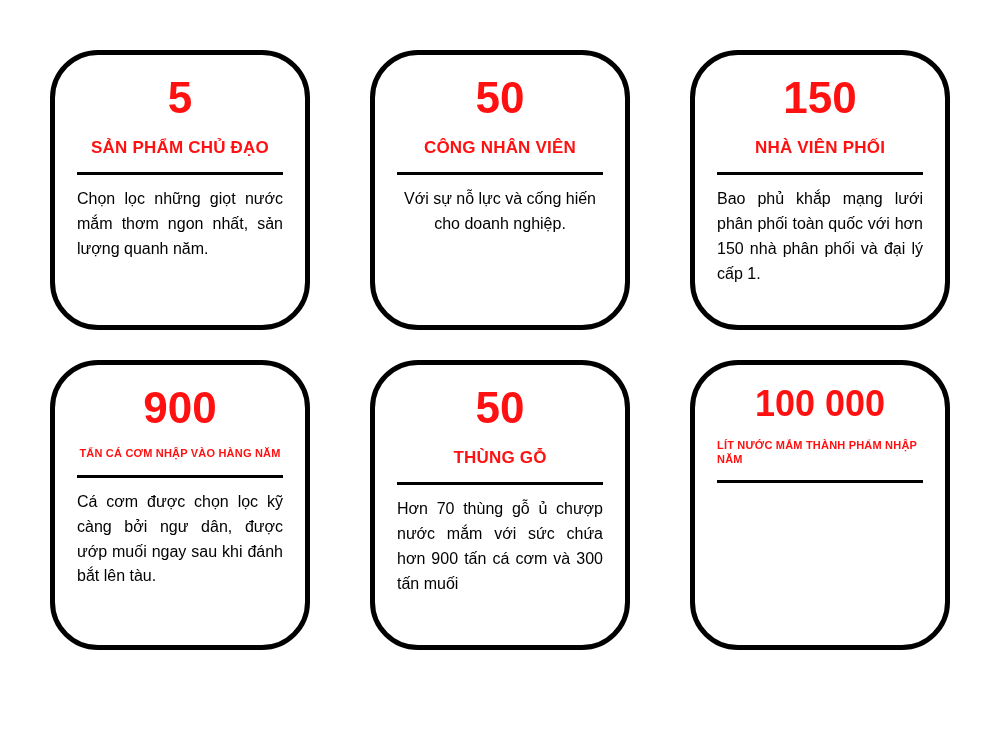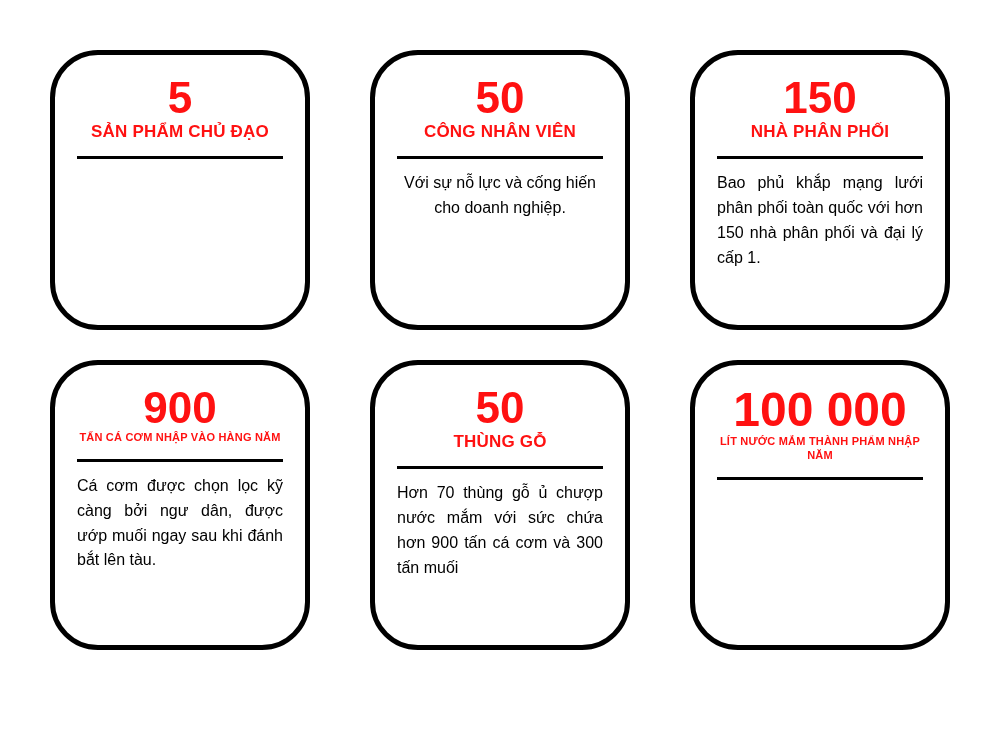--- a/index.html
+++ b/index.html
@@ -42,29 +42,29 @@
   .card-number {
     color: #ff1111;
     font-weight: bold;
     font-size: 44px;
     line-height: 1.05;
     text-align: center;
     letter-spacing: 0px;
     margin-top: 2px;
   }
   .card-number.small {
-    font-size: 48px;
+    font-size: 36px;
   }
   .card-label {
     color: #ff1111;
     font-weight: bold;
     font-size: 17px;
     line-height: 1.25;
-    text-align: center;
-    margin-top: 0;
+    text-align: left;
+    margin-top: 16px;
     letter-spacing: 0.2px;
   }
   .card-label.tight {
     font-size: 11px;
   }
   .divider {
     width: 100%;
     height: 3px;
     background: #000000;
     margin: 14px 0 12px 0;
@@ -84,32 +84,33 @@
 </head>
 <body>
 
 <div class="board">
   <div class="grid">
 
     <div class="card">
       <div class="card-number">5</div>
       <div class="card-label">SẢN PHẨM CHỦ ĐẠO</div>
       <div class="divider"></div>
+      <div class="card-body">Chọn lọc những giọt nước mắm thơm ngon nhất, sản lượng quanh năm.</div>
     </div>
 
     <div class="card">
       <div class="card-number">50</div>
       <div class="card-label">CÔNG NHÂN VIÊN</div>
       <div class="divider"></div>
       <div class="card-body center-left">Với sự nỗ lực và cống hiến cho doanh nghiệp.</div>
     </div>
 
     <div class="card">
       <div class="card-number">150</div>
-      <div class="card-label">NHÀ PHÂN PHỐI</div>
+      <div class="card-label">NHÀ VIÊN PHỐI</div>
       <div class="divider"></div>
       <div class="card-body">Bao phủ khắp mạng lưới phân phối toàn quốc với hơn 150 nhà phân phối và đại lý cấp 1.</div>
     </div>
 
     <div class="card">
       <div class="card-number">900</div>
       <div class="card-label tight">TẤN CÁ CƠM NHẬP VÀO HÀNG NĂM</div>
       <div class="divider"></div>
       <div class="card-body">Cá cơm được chọn lọc kỹ càng bởi ngư dân, được ướp muối ngay sau khi đánh bắt lên tàu.</div>
     </div>

